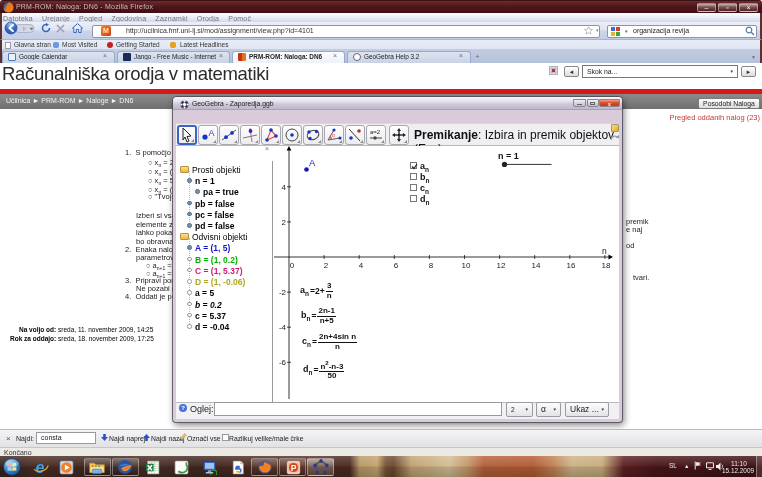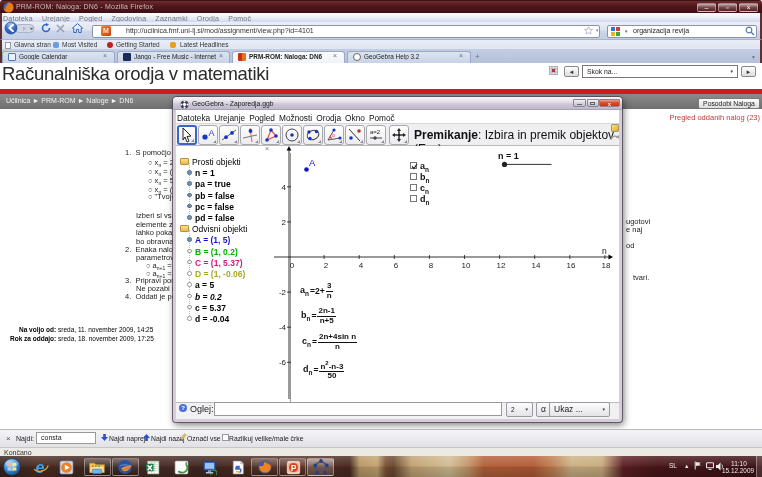--- a/index.html
+++ b/index.html
@@ -46,21 +46,21 @@
 .gwb{top:1.5px;height:8.5px;background:linear-gradient(180deg,#f2f0f4,#d8d4de 50%,#c4bfcc);border:1px solid #8a8494;border-radius:0 0 2px 2px;}
 #gmenu{left:3px;top:13px;width:443px;height:13px;background:#fff;line-height:12.5px;}
 #gmenu span{font-size:8.3px;color:#111;margin-right:4px;}
 #gmenu span:first-child{margin-left:1px;}
 #gtool{left:3px;top:26px;width:443px;height:23px;background:#efeef1;border-top:1px solid #d8d8d8;border-bottom:1px solid #b9b9b9;}
 .gtb{top:27.5px;width:20px;height:20px;background:linear-gradient(180deg,#fefefe,#ececef);border:1px solid #a8a8b0;border-radius:3px;}
 .gtb svg{margin:1px;}
 .gtb::after{content:"";position:absolute;right:1px;bottom:1px;border-left:3px solid transparent;border-bottom:3px solid #8a8a92;}
 .gtb.sel{border:2px solid #3c64c8;}
 .gtb.sel svg{margin:0px;}
-#galg{left:3px;top:56px;width:115px;height:256px;background:#fff;border-right:1px solid #999;}
+#galg{left:3px;top:64px;width:97px;height:256px;background:#fff;border-right:1px solid #999;}
 .arow{position:absolute;left:0;width:96px;height:11px;font-size:8.5px;font-weight:bold;color:#000;white-space:nowrap;}
 .arow .mb{position:absolute;left:11px;top:2px;width:4.5px;height:4.5px;border-radius:50%;}
 .arow .tx{position:absolute;left:19px;top:0;}
 .fold{position:absolute;left:4px;width:9px;height:7px;background:linear-gradient(180deg,#ffdf8a,#e8b84a);border:1px solid #b8923a;border-radius:1px;}
 .ftx{position:absolute;left:16px;font-size:8.5px;color:#000;}
 .gchk{left:237px;height:9px;}
 .gbox{display:inline-block;width:7px;height:7px;background:#fff;border:1px solid #777;font-size:7px;line-height:7px;color:#222;vertical-align:top;}
 .glab{font-size:9px;font-weight:bold;color:#111;margin-left:3px;vertical-align:top;position:relative;top:-1px;}
 .glab sub{font-size:6.5px;}
 .gfor{display:flex;align-items:center;font-weight:bold;color:#111;}
@@ -190,21 +190,21 @@
 <div class="ab doc" style="left:136px;top:228px;">lahko pokažeš posamezne člene zaporedja in njihovo obnašanje pri velikih vrednostih n. Zapiši svoje ugotovitve.</div>
 <div class="ab doc" style="left:136px;top:236.5px;">bo obravnavano na vajah.</div>
 <div class="ab doc" style="left:125px;top:244.5px;">2.&nbsp;&nbsp;Enaka naloga kot prva, le da zaporedja podaš rekurzivno. Razmisli, kako je konvergenca odvisna od izbranih vrednosti od</div>
 <div class="ab doc" style="left:136px;top:252.5px;">parametrov in začetnega člena. Oglej si naslednja primera:</div>
 <div class="ab doc" style="left:146px;top:260.5px;">○ a<sub class="s">n+1</sub> = a<sub class="s">n</sub>/2 + 1,</div>
 <div class="ab doc" style="left:146px;top:268.5px;">○ a<sub class="s">n+1</sub> = 2a<sub class="s">n</sub> - 1.</div>
 <div class="ab doc" style="left:125px;top:276px;">3.&nbsp;&nbsp;Pripravi poročilo o svojem delu in ugotovitvah. V poročilu opiši, kaj si opazil in kako si preveril stvari.</div>
 <div class="ab doc" style="left:136px;top:284px;">Ne pozabi na slike grafov zaporedij.</div>
 <div class="ab doc" style="left:125px;top:291.5px;">4.&nbsp;&nbsp;Oddati je potrebno datoteko s poročilom.</div>
 
-<div class="ab frag" style="left:626px;top:216.5px;">ugotovi</div>
+<div class="ab frag" style="left:626px;top:216.5px;">premik</div>
 <div class="ab frag" style="left:626px;top:225px;">e naj</div>
 <div class="ab frag" style="left:626px;top:241px;">od</div>
 <div class="ab frag" style="left:633px;top:272.5px;">tvari.</div>
 
 <div class="ab" style="left:19px;top:326px;font-size:6.5px;"><b>Na voljo od:</b> sreda, 11. november 2009, 14:25</div>
 <div class="ab" style="left:10px;top:334.5px;font-size:6.5px;"><b>Rok za oddajo:</b> sreda, 18. november 2009, 17:25</div>
 
 <div class="ab" id="ggb">
   <div class="ab" id="gtitle"></div>
   <svg class="ab" style="left:7px;top:2.5px" width="9" height="9" viewBox="0 0 12 12">
@@ -216,21 +216,20 @@
       <circle cx="1.8" cy="6" r="1.4" fill="#fff"></circle>
     </svg>
   <div class="ab" style="left:19px;top:3.2px;font-size:6.8px;color:#1a1a1a;">GeoGebra - Zaporedja.ggb</div>
   <div class="ab gwb" style="left:400px;width:13px;">
       <div style="margin:4px auto 0;width:5px;height:1px;background:#666;"></div>
     </div>
   <div class="ab gwb" style="left:413.5px;width:12px;">
       <div style="margin:2.2px auto 0;width:5px;height:3.2px;border:1px solid #666;"></div>
     </div>
   <div class="ab gwb" style="left:426px;width:21px;background:linear-gradient(180deg,#f0a088,#d85030 45%,#c03818);color:#f3eaea;text-align:center;font-size:6px;line-height:8.5px;font-weight:bold;">x</div>
-  <div class="ab" id="gmenu"><span>Datoteka</span><span>Urejanje</span><span>Pogled</span><span>Možnosti</span><span>Orodja</span><span>Okno</span><span>Pomoč</span></div>
   <div class="ab" id="gtool"></div>
   <div class="ab gtb sel" style="left:4px;"><svg width="16" height="16" viewBox="0 0 16 16">
         <path d="M4 1 L12 9 L8 9.5 L10 14 L8 15 L6 10 L4 13 Z" fill="#fff" stroke="#222" stroke-width="1"></path>
       </svg></div>
   <div class="ab gtb" style="left:25px;"><svg width="16" height="16" viewBox="0 0 16 16">
         <circle cx="5" cy="10" r="2.6" fill="#1533c8"></circle>
         <text x="8.5" y="9" font-size="9" fill="#3344dd" font-family="Liberation Sans">A</text>
       </svg></div>
   <div class="ab gtb" style="left:46px;"><svg width="16" height="16" viewBox="0 0 16 16">
         <line x1="1" y1="13" x2="15" y2="3" stroke="#555" stroke-width="1"></line>
@@ -290,21 +289,21 @@
   <div class="ab" style="left:3px;top:49px;width:443px;height:256px;background:#fff;"></div>
   <div class="ab" id="galg">
       <div style="position:absolute;left:13px;top:10px;width:1px;height:55px;border-left:1px dotted #bbb;"></div>
       <div style="position:absolute;left:13px;top:77px;width:1px;height:90px;border-left:1px dotted #bbb;"></div>
     <div class="fold" style="top:5px;"></div>
       <div class="ftx" style="top:3.5px;">Prosti objekti</div>
     <div class="arow" style="top:15px;">
         <span class="mb" style="background:#7390ad;border:1px solid #577494;"></span>
         <span class="tx">n = 1</span>
       </div>
-    <div class="arow" style="top:26.2px;">
+    <div class="arow" style="top:26.2px;margin-left:8px;">
         <span class="mb" style="background:#7390ad;border:1px solid #577494;"></span>
         <span class="tx">pa = true</span>
       </div>
     <div class="arow" style="top:37.5px;">
         <span class="mb" style="background:#7390ad;border:1px solid #577494;"></span>
         <span class="tx">pb = false</span>
       </div>
     <div class="arow" style="top:48.7px;">
         <span class="mb" style="background:#7390ad;border:1px solid #577494;"></span>
         <span class="tx">pc = false</span>
@@ -434,21 +433,21 @@
         <span class="gnum">n<sup style="font-size:6px">2</sup>-n-3</span>
         <span class="gden">50</span>
       </span>
     </div>
   <div class="ab" id="ginput"></div>
   <div class="ab" style="left:6px;top:307px;width:8px;height:8px;border-radius:50%;background:#4a6fd8;color:#fff;font-size:6px;text-align:center;line-height:8px;font-weight:bold;">?</div>
   <div class="ab" style="left:17px;top:306.5px;font-size:9px;color:#222;">Oglej:</div>
   <div class="ab" style="left:41px;top:305px;width:288px;height:14px;background:#fff;border:1px solid #999;"></div>
   <div class="ab gcombo" style="left:333px;width:27px;"><span style="font-size:6.5px;">2</span><span class="garr">▼</span></div>
   <div class="ab gcombo" style="left:363px;width:25px;"><span>α</span><span class="garr">▼</span></div>
-  <div class="ab gcombo" style="left:376px;width:61px;"><span>Ukaz ...</span><span class="garr">▼</span></div>
+  <div class="ab gcombo" style="left:392px;width:44px;"><span>Ukaz ...</span><span class="garr">▼</span></div>
 </div>
 
 <div class="ab" id="findbar"></div>
 <div class="ab" style="left:6px;top:433.5px;font-size:8px;color:#555;">×</div>
 <div class="ab" style="left:16px;top:434.5px;font-size:7px;color:#222;">Najdi:</div>
 <div class="ab" style="left:36px;top:432px;width:60px;height:11.5px;background:#fff;border:1px solid #999;font-size:7px;color:#222;line-height:10px;padding-left:4px;">consta</div>
 <svg class="ab" style="left:101px;top:432.5px" width="7" height="9" viewBox="0 0 8 9">
     <path d="M2.5 0.5 H5.5 V4 H8 L4 8.5 L0 4 H2.5 Z" fill="#2a52cc"></path>
   </svg>
 <div class="ab" style="left:109px;top:434.5px;font-size:6.8px;color:#222;">Najdi naprej</div>

